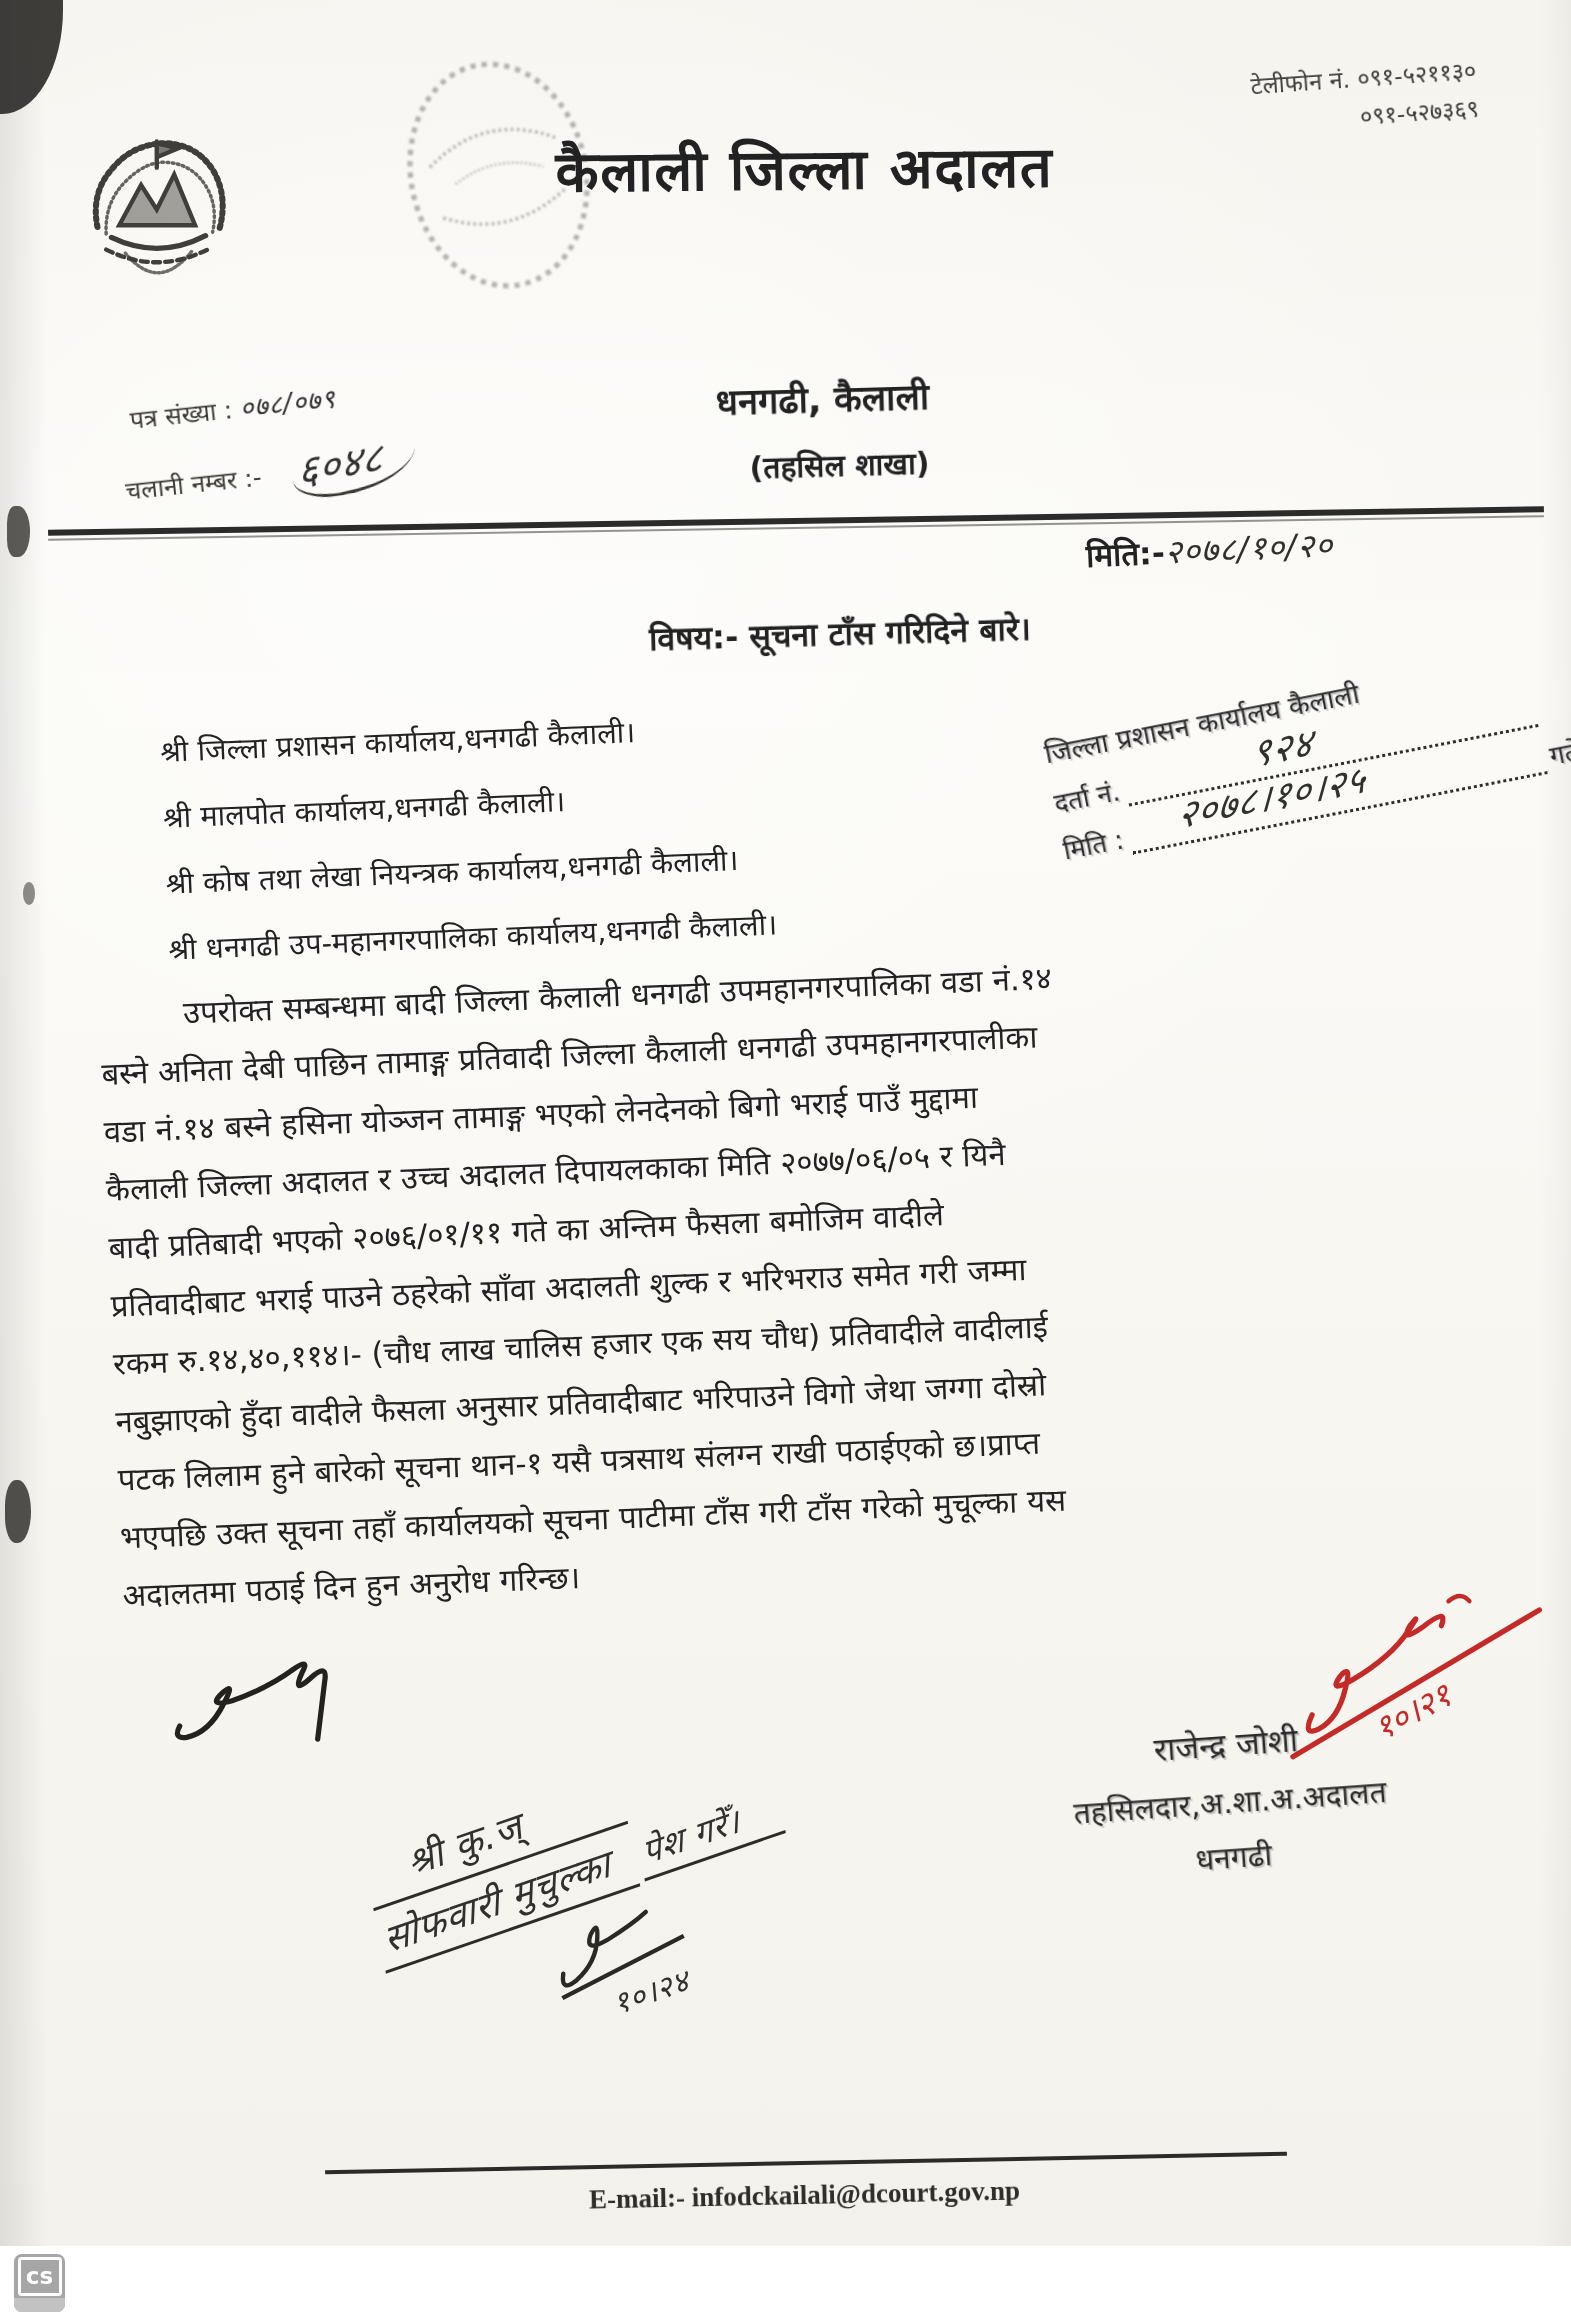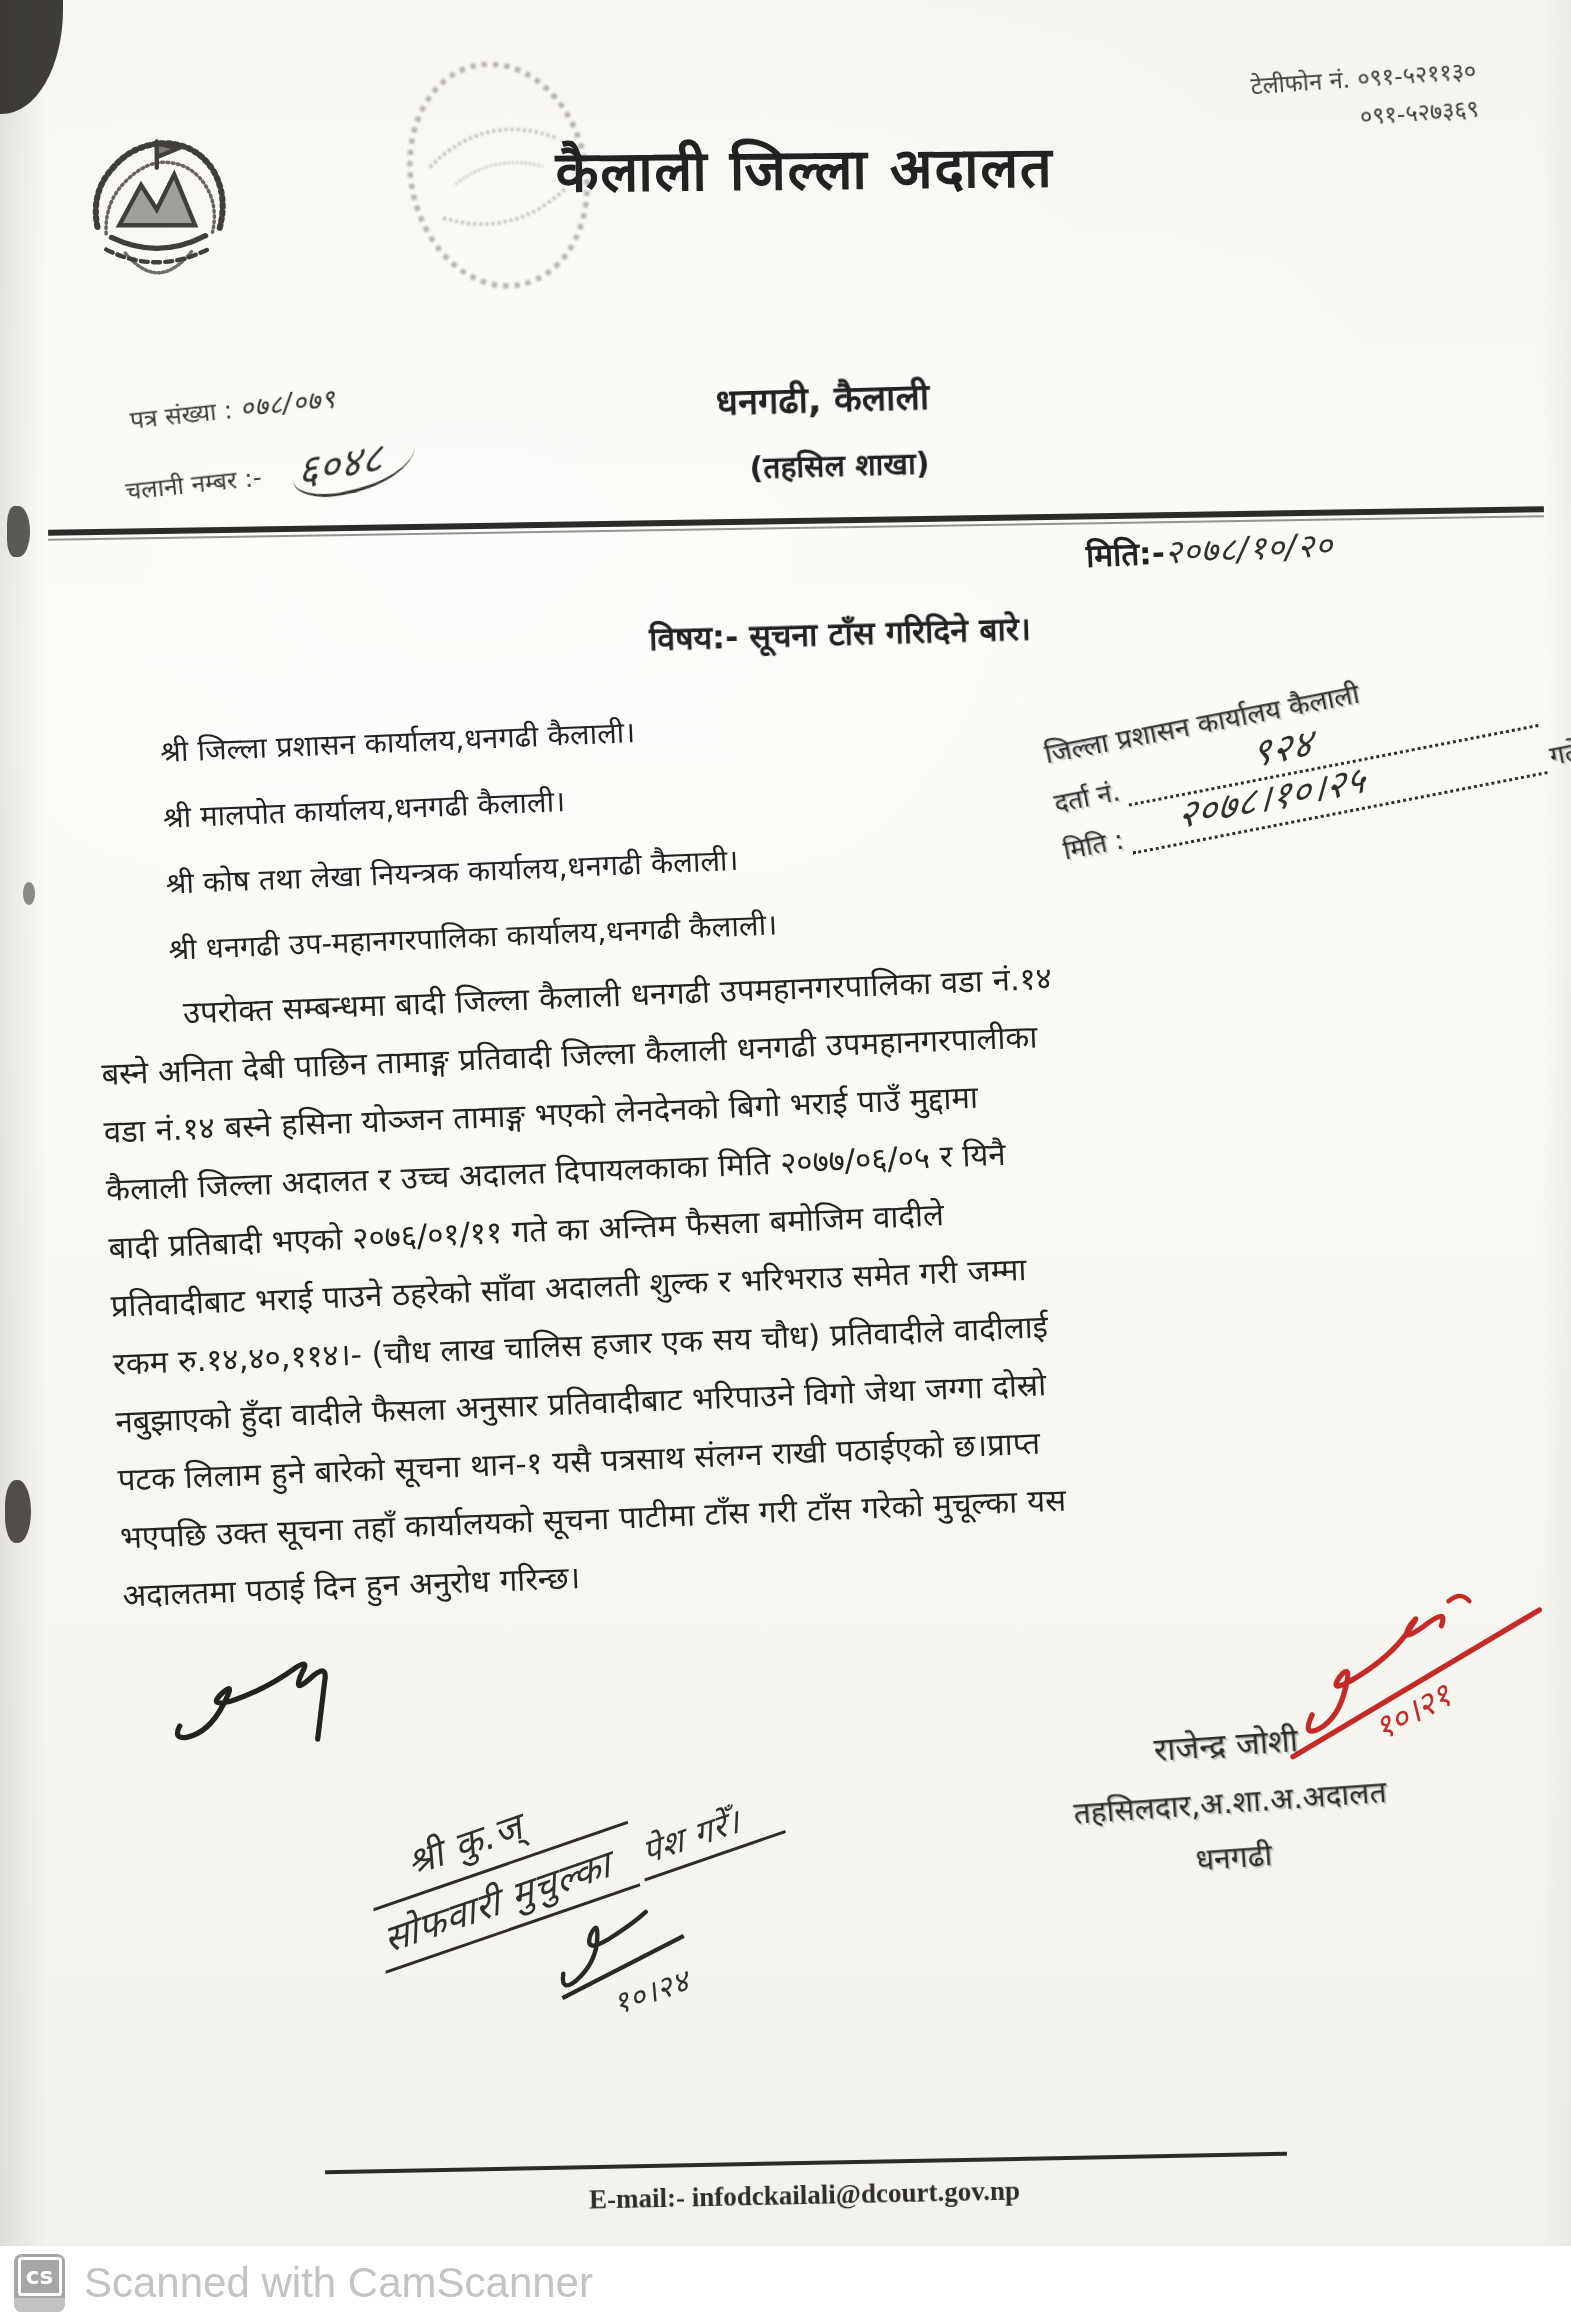--- a/index.html
+++ b/index.html
@@ -17,21 +17,21 @@
   .hand{font-style:italic;letter-spacing:0.9px;color:#30302e;}
   .stamped{color:#2a2a2a;text-shadow:1.7px 1.7px 0 rgba(40,40,40,.22);filter:blur(0.3px);}
   .nowrap{white-space:nowrap;}
   .center{text-align:center;}
   .right{text-align:right;}
   .rule{background:#2b2b29;}
   .dotleader{border-bottom:3.5px dotted #2e2e2c;}
   .smudge{background:#35332f;border-radius:50%;}
   .scanbar{
     position:absolute;left:0;right:0;bottom:0;height:73px;background:#ffffff;
-    display:flex;align-items:center;gap:19px;padding-left:14px;box-sizing:border-box;
+    display:flex;align-items:center;gap:37px;padding-left:14px;box-sizing:border-box;
   }
   .cs-badge{
     width:51px;height:58px;background:#a6a6a6;border-radius:7.9px;position:relative;
     display:flex;align-items:center;justify-content:center;flex:0 0 auto;
   }
   .cs-badge .inner{
     width:38px;height:33px;border:3.5px solid #fff;border-radius:3.5px;margin-top:-12.2px;
     display:flex;align-items:center;justify-content:center;
     color:#fff;font-weight:bold;font-size:23px;font-family:"DejaVu Sans",sans-serif;
   }
@@ -179,17 +179,16 @@
   </div>
 
   <div class="abs rule" style="left:325px;top:2161px;width:962px;height:4.4px;transform:rotate(-1.1deg);"></div>
   <div class="abs center" style="left:411px;top:2180px;width:787px;font-size:27px;font-weight:bold;font-family:'Liberation Serif','DejaVu Serif',serif;color:#2e2d2a;transform:rotate(-1.2deg);filter:blur(0.2px);">E-mail:- infodckailali@dcourt.gov.np</div>
 
   <div class="scanbar">
     <div class="cs-badge">
       <div class="inner">cs</div>
       <div class="foot"></div>
     </div>
-    <div class="scan-text">Scanned with CamScanner</div>
   </div>
 
 </div>
 
 
 </body></html>

